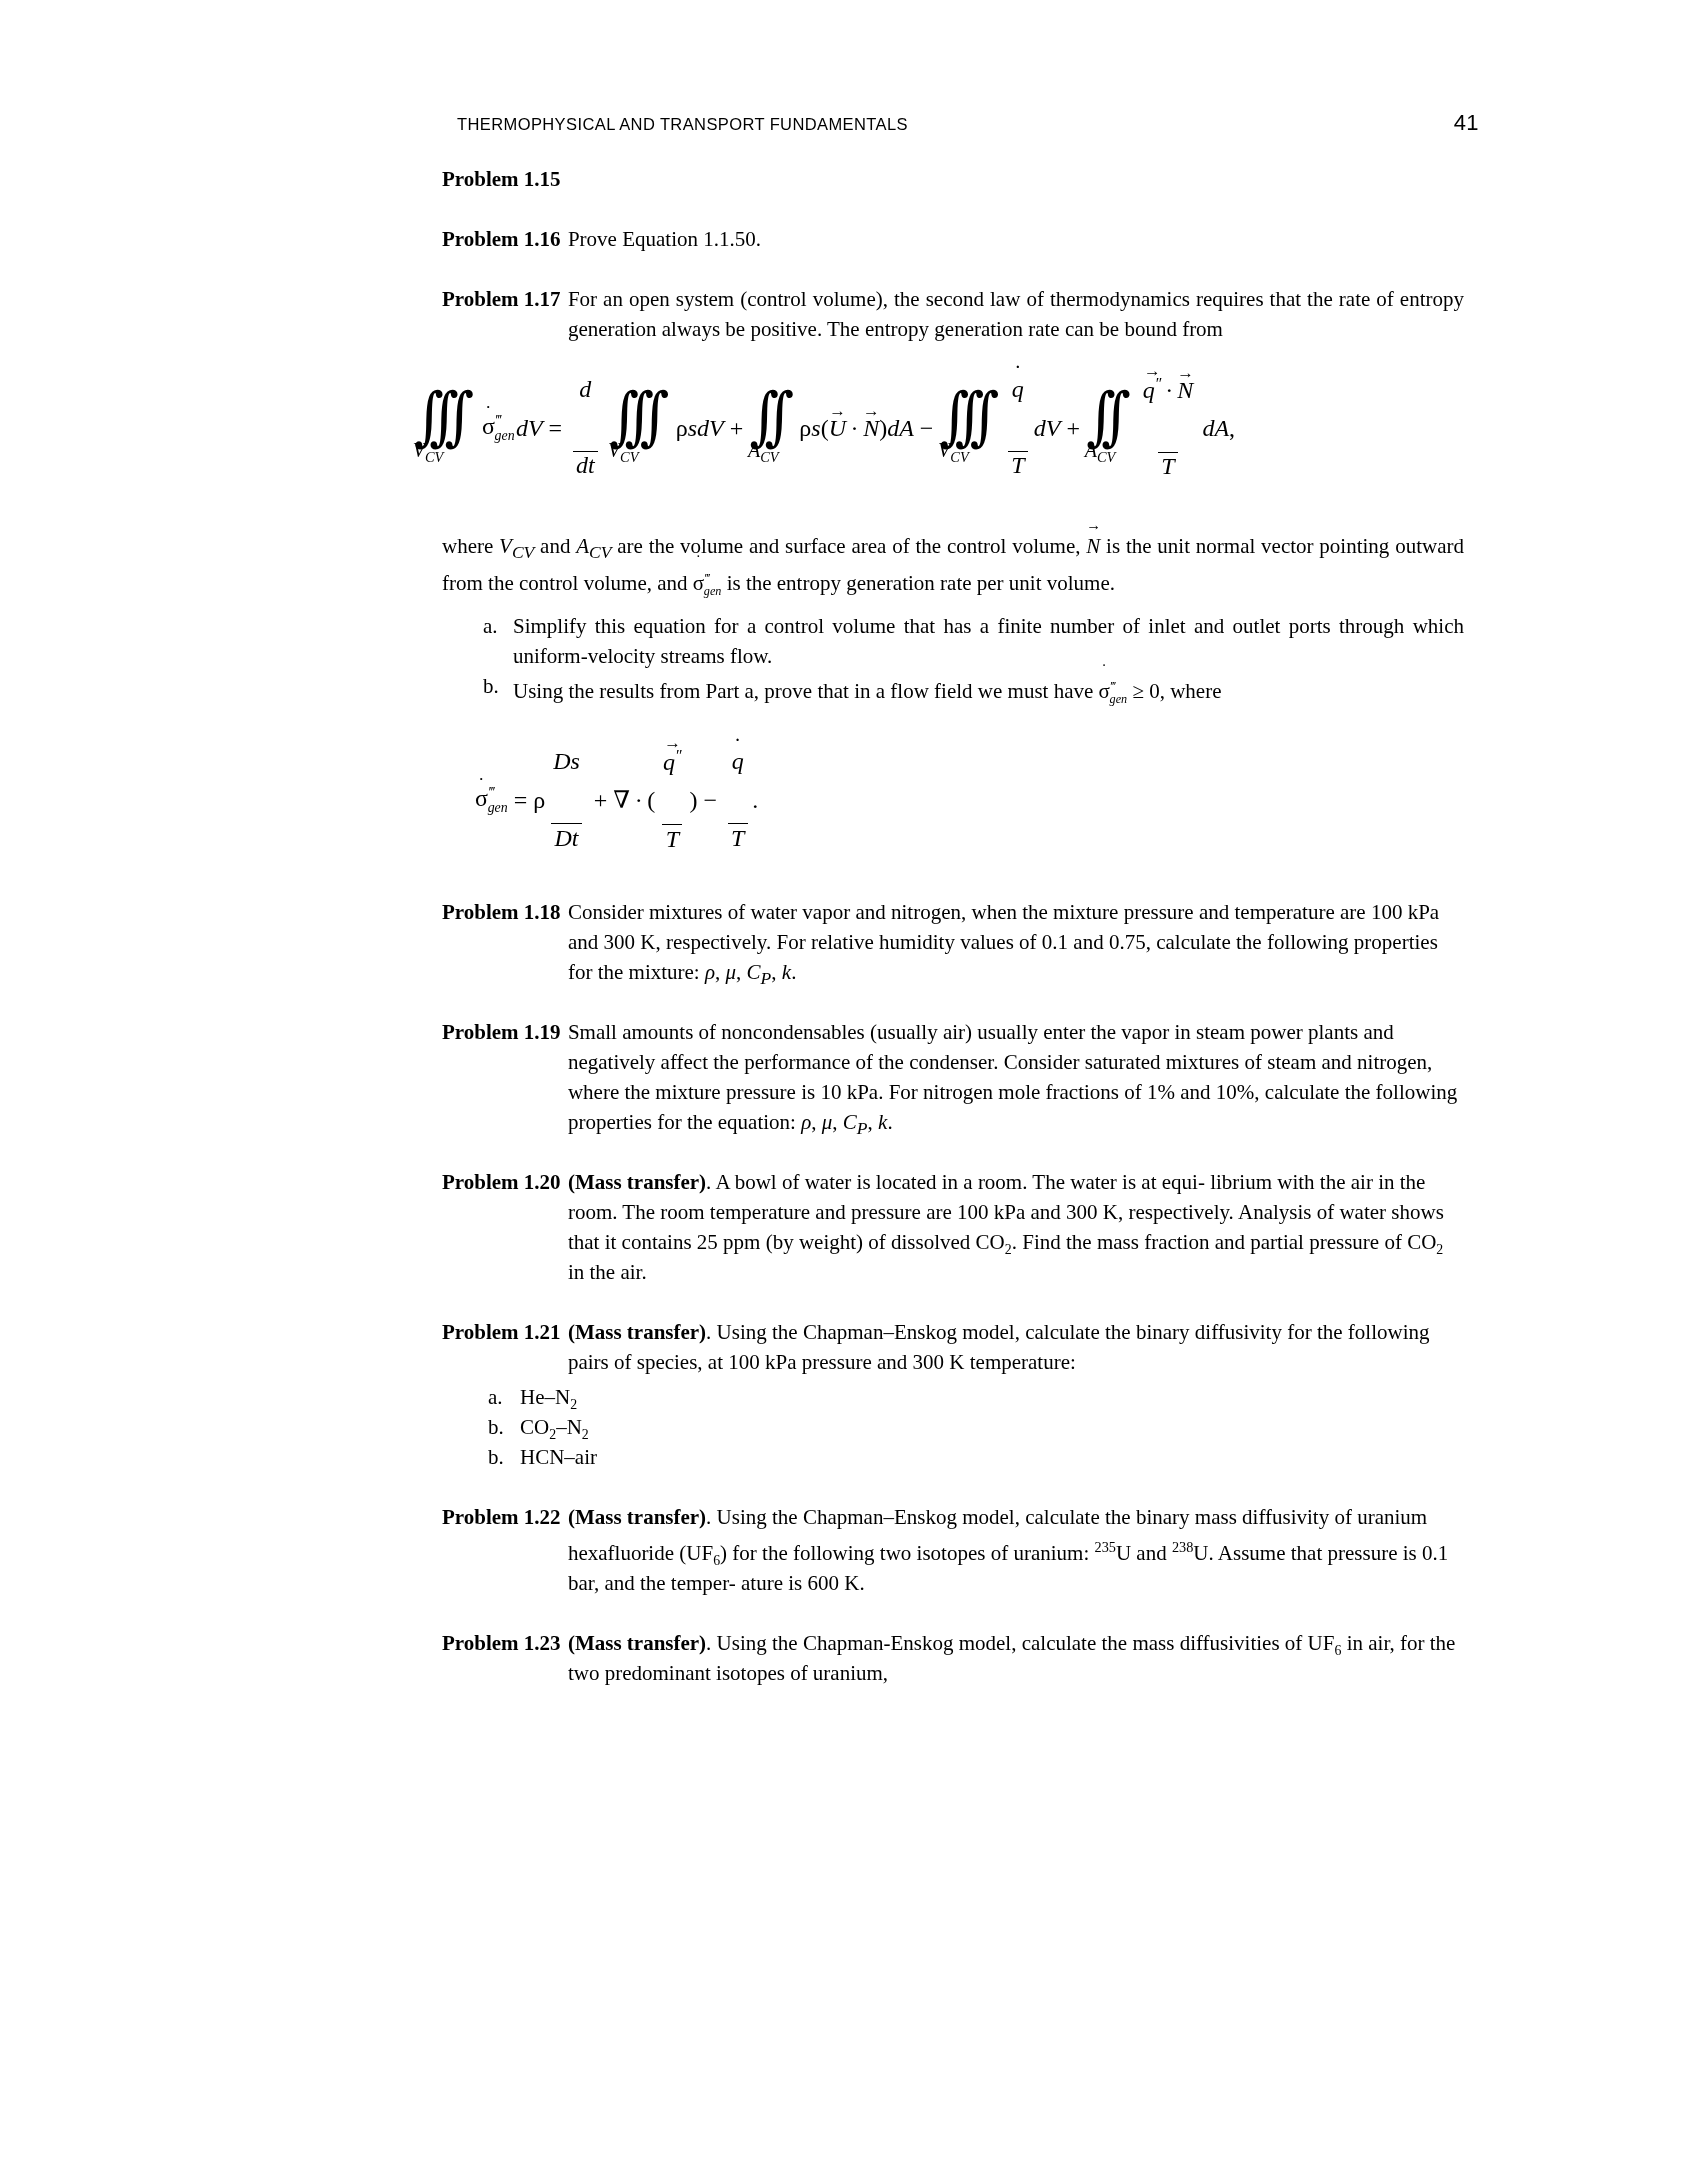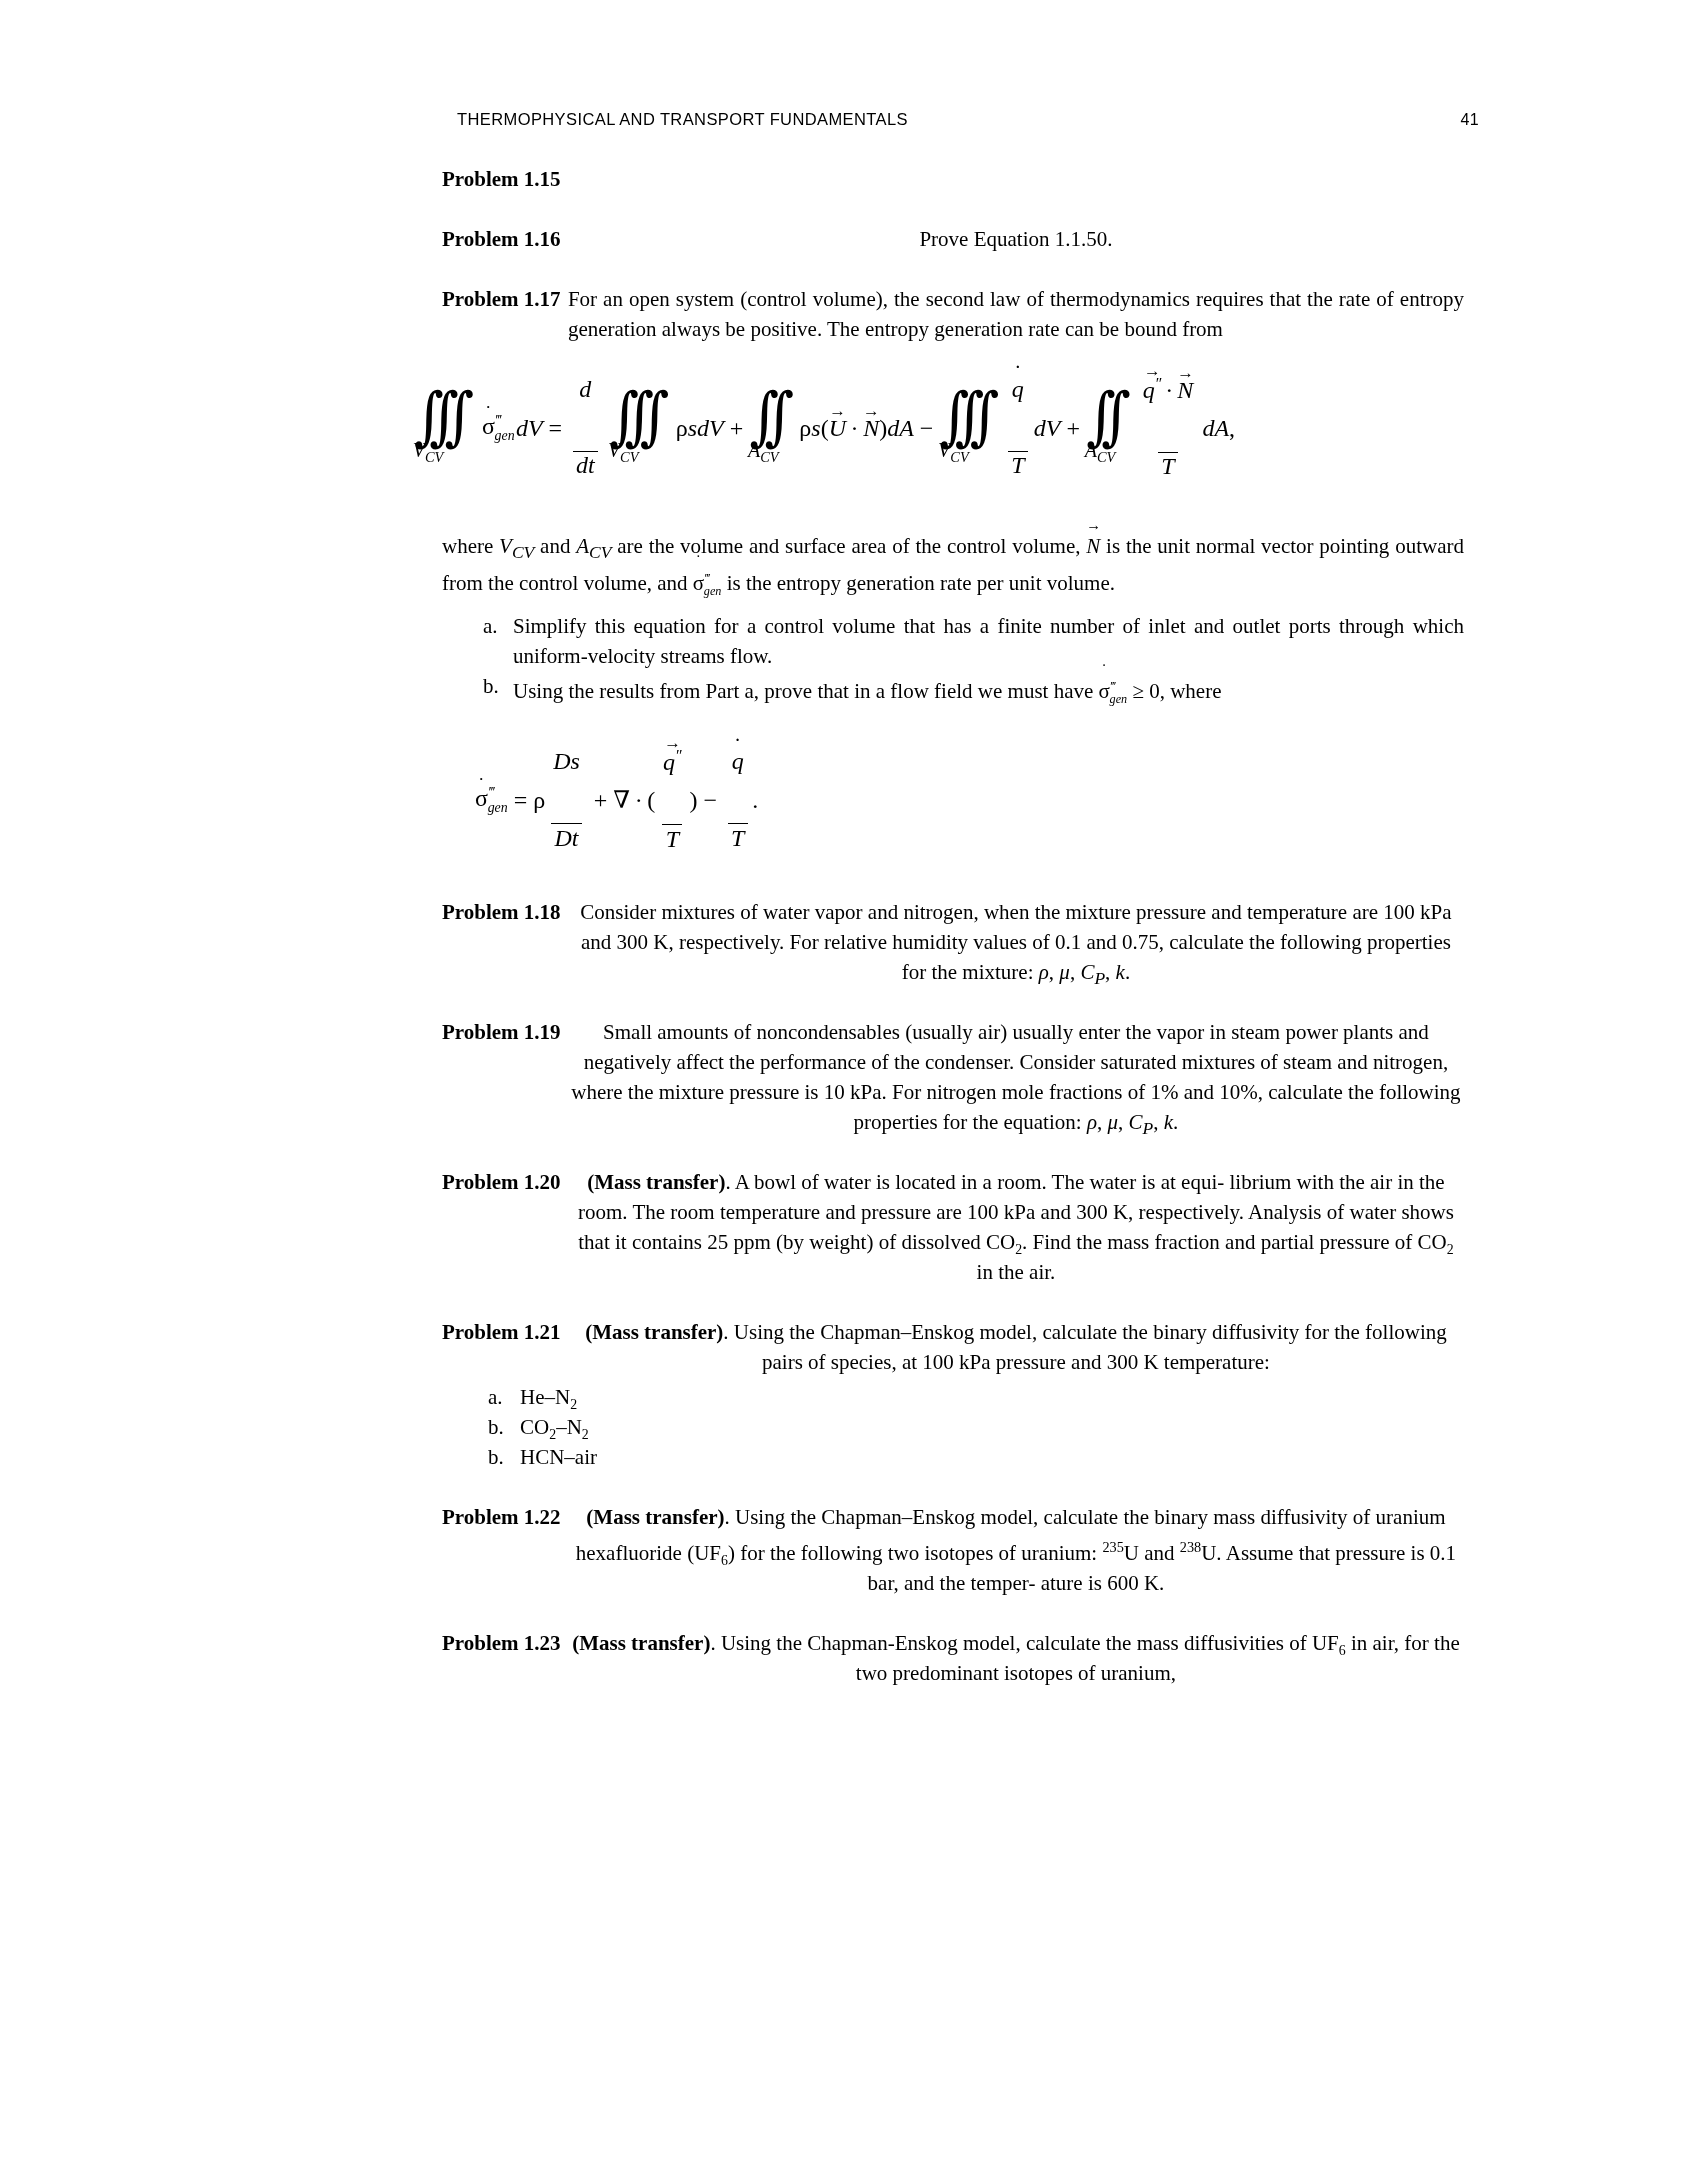--- a/index.html
+++ b/index.html
@@ -31,21 +31,21 @@
     width: 1022px;
     display: flex;
     justify-content: space-between;
     align-items: baseline;
     font-family: "Liberation Sans", "DejaVu Sans", sans-serif;
     font-size: 16.5px;
     letter-spacing: 0.4px;
     color: #000000;
   }
   .runhead .rh-title { font-weight: 400; }
-  .runhead .rh-page  { font-weight: 400; font-size: 16px; }
+  .runhead .rh-page  { font-weight: 400; font-size: 22px; }
 
   
   .content {
     position: absolute;
     left: 442px;
     top: 164px;
     width: 1022px;
     font-size: 21px;
     line-height: 30px;
   }
@@ -60,21 +60,21 @@
     flex: 0 0 auto;
     font-weight: bold;
     white-space: nowrap;
     padding-right: 7.3px;
   }
   .problem .ptext {
     flex: 1 1 auto;
     text-align: justify;
     text-justify: inter-word;
   }
-  .problem .ptext.nojust { text-align: center; }
+  .problem .ptext.nojust { text-align: left; }
   .gap-md { height: 30px; }
   .gap-lg { height: 38px; }
 
   
   .para {
     text-align: justify;
     line-height: 32px;
   }
 
   

